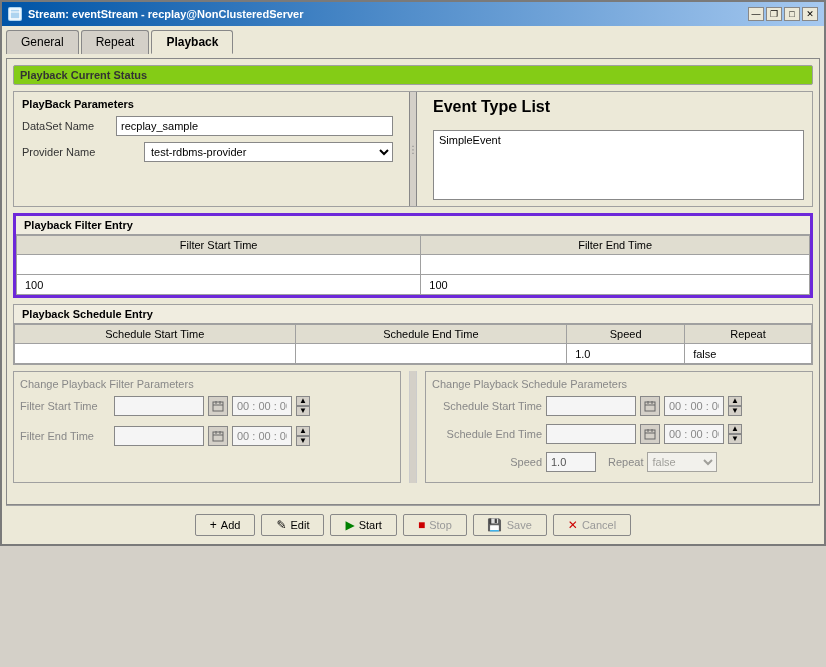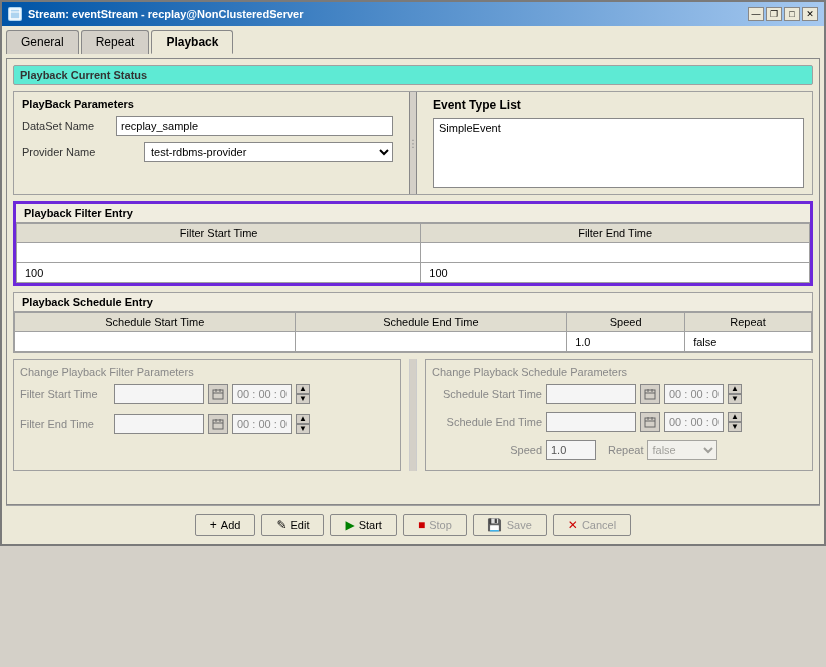--- a/index.html
+++ b/index.html
@@ -98,21 +98,21 @@
       background: #ece9d8;
       border: 1px solid #888;
       padding: 6px;
       display: flex;
       flex-direction: column;
       gap: 6px;
       overflow: hidden;
     }
 
     .section-header {
-      background: #5eead4;
+      background: #84cc16;
       font-weight: bold;
       font-size: 11px;
       padding: 3px 6px;
       border: 1px solid #a0a0a0;
       border-radius: 2px;
       color: #333;
     }
 
     .two-col {
       display: flex;
@@ -415,21 +415,21 @@
               <option>test-rdbms-provider</option>
             </select>
           </div>
         </div>
 
         <div class="scroll-divider">
           <span style="font-size:10px;color:#888;">⋮</span>
         </div>
 
         <div class="event-type-list">
-          <div style="font-weight:bold;font-size:12px;margin-bottom:6px;">Event Type List</div>
+          <div style="font-weight:bold;font-size:16px;margin-bottom:14px;">Event Type List</div>
           <div class="event-listbox">
             <div class="event-listbox-item">SimpleEvent</div>
           </div>
         </div>
       </div>
 
       <div style="border:3px solid #6d28d9;">
         <div style="font-weight:bold;font-size:11px;padding:3px 8px;background:#f0ede0;border-bottom:1px solid #a0a0a0;">Playback Filter Entry</div>
         <table class="filter-table">
           <thead>

